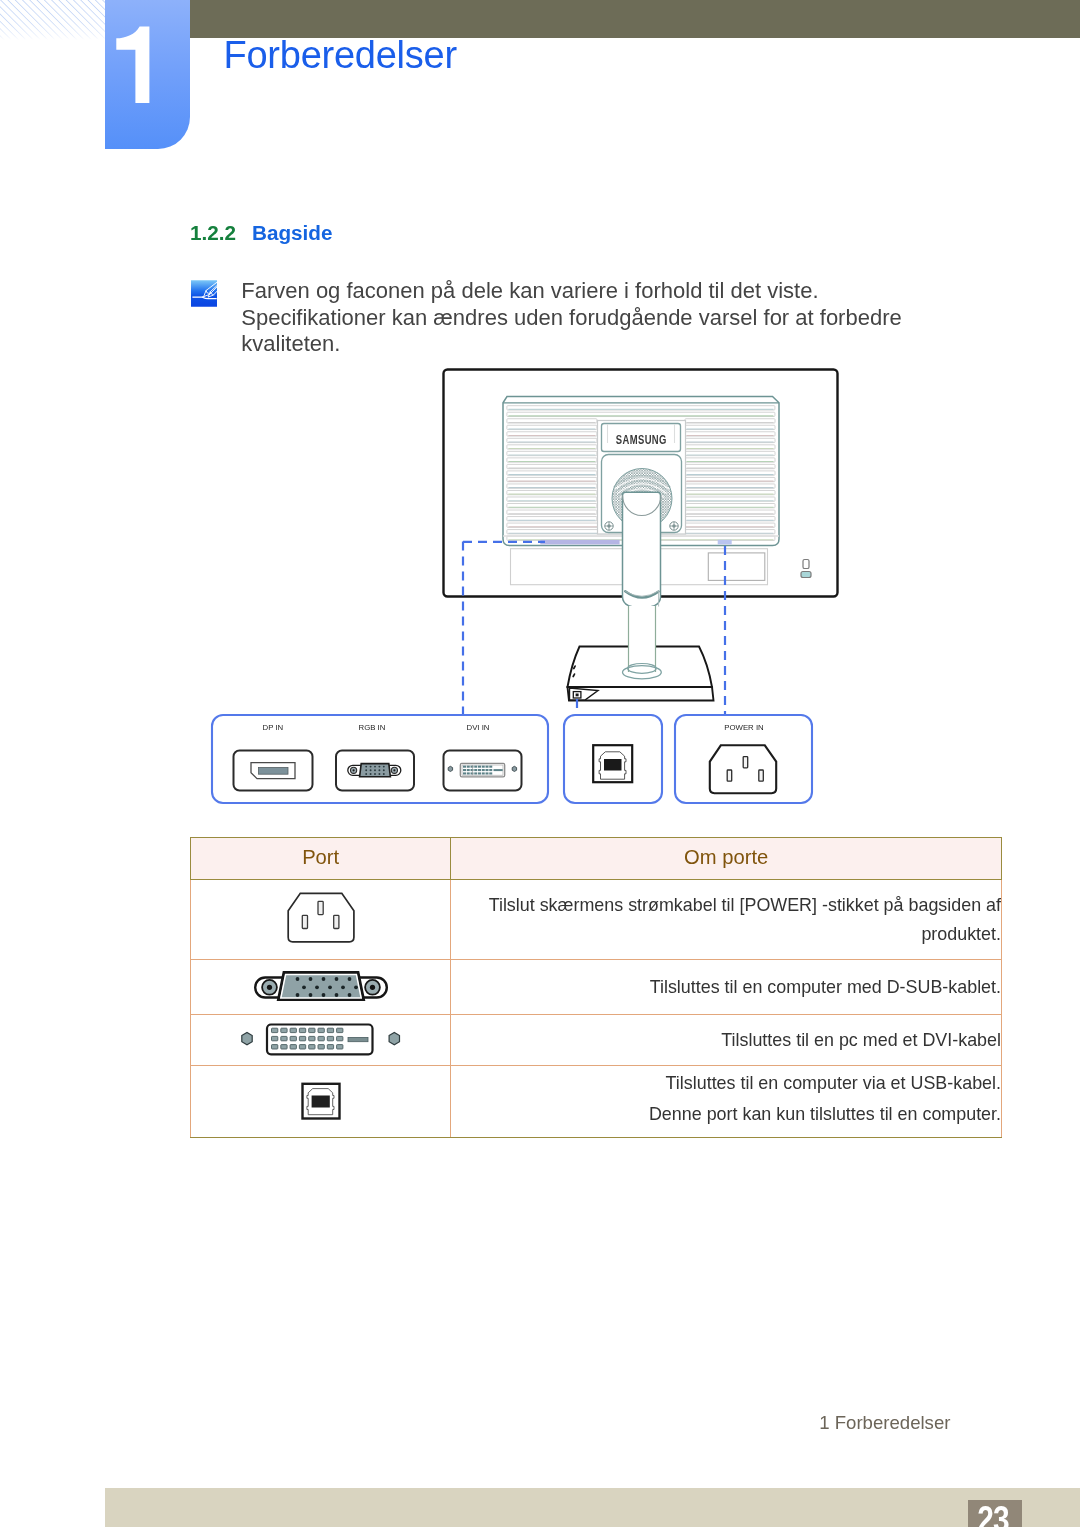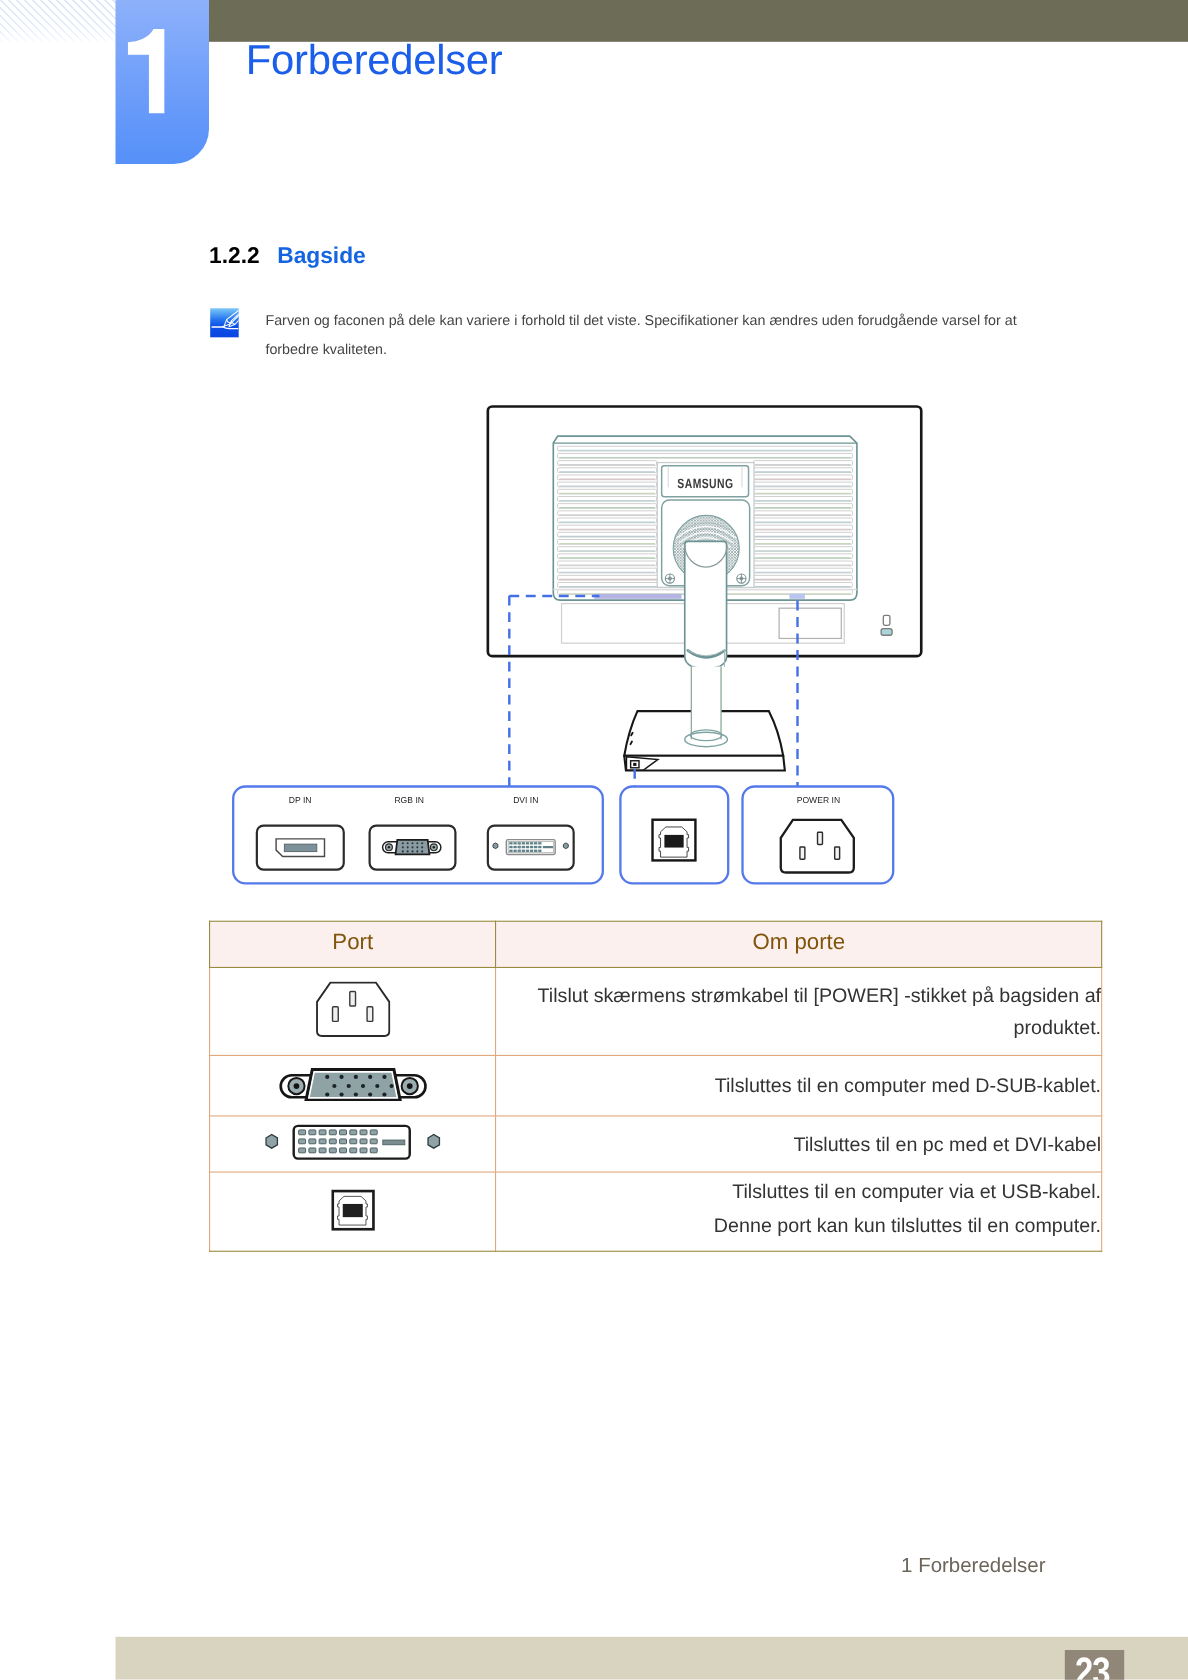--- a/index.html
+++ b/index.html
@@ -11,26 +11,26 @@
   #hatch{position:absolute;left:0;top:0;width:190px;height:40px;}
   #olivebar{position:absolute;left:190px;top:0;width:890px;height:38px;background:#6d6c57;}
   #chapter-tab{position:absolute;left:105px;top:0;width:85px;height:148.8px;
      background:linear-gradient(180deg,#8db1fa 0%,#709ffa 50%,#5590f9 100%);
      border-bottom-right-radius:32px;}
   #chapter-num{position:absolute;left:0;top:0;width:85px;height:148px;}
   #chapter-title{position:absolute;left:223.5px;top:34px;font-size:38px;font-weight:400;
      color:#1a5eea;letter-spacing:-0.25px;}
 
   
-  #sec-num{position:absolute;left:190px;top:220.8px;font-size:20.7px;font-weight:700;color:#000000;}
+  #sec-num{position:absolute;left:190px;top:220.8px;font-size:20.7px;font-weight:700;color:#15803d;}
   #sec-title{position:absolute;left:252px;top:220.8px;font-size:20.7px;font-weight:700;color:#1565e0;}
 
   
   #note-icon{position:absolute;left:190.5px;top:279.5px;width:26.5px;height:27px;}
-  #note-text{position:absolute;left:241.3px;top:278.2px;width:700px;font-size:13px;
+  #note-text{position:absolute;left:241.3px;top:278.2px;width:700px;font-size:22px;
      line-height:26.6px;color:#444;}
 
   
   #diagram{position:absolute;left:180px;top:355px;width:720px;height:465px;}
 
 
   
   #porttable{position:absolute;left:190px;top:837px;width:812px;
      border-collapse:collapse;table-layout:fixed;padding-left:38px;}
   #porttable td,#porttable th{border:1px solid #c9a545;padding:0;vertical-align:middle;text-align:right;}

